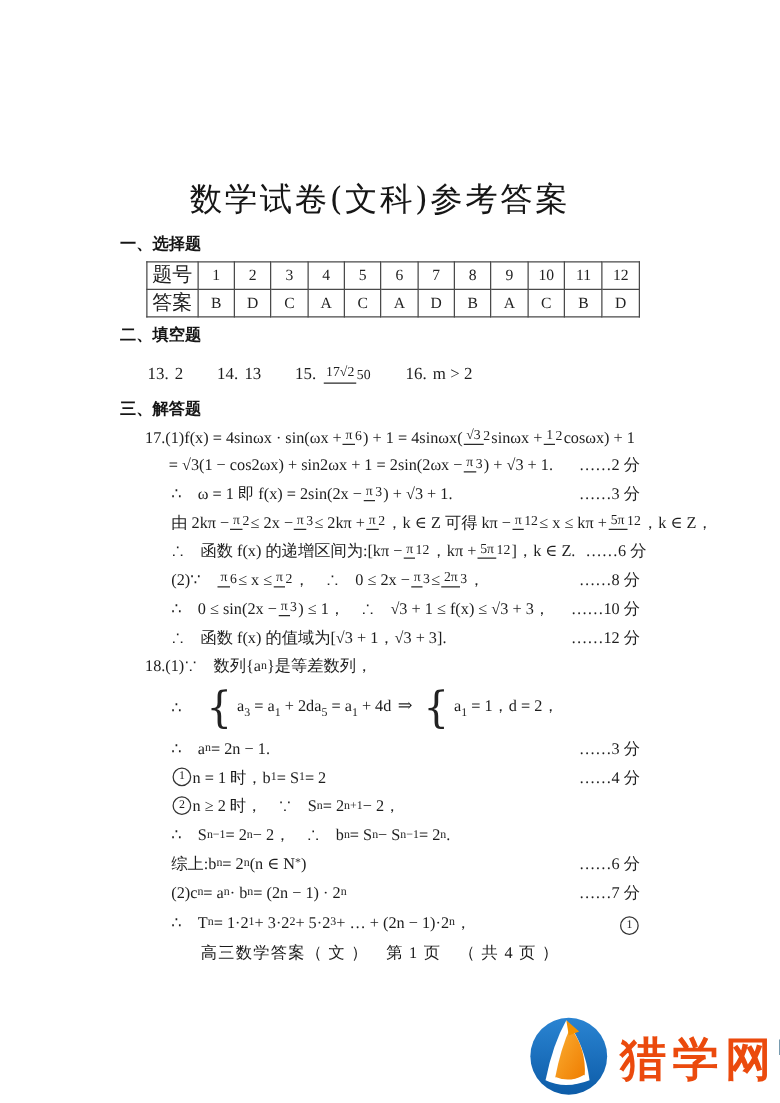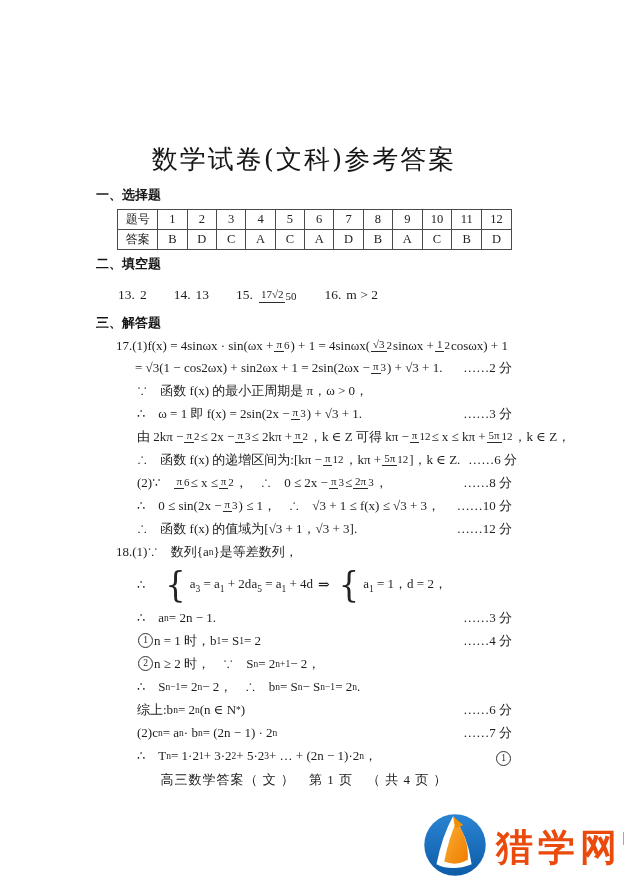--- a/index.html
+++ b/index.html
@@ -24,21 +24,21 @@
   .sec-choice{margin-top:9px;}
   .sec-blank{margin-top:5px;}
   .sec-solution{margin-top:3px;}
   table.ans{
     border-collapse:collapse;margin:5px 0 0 21px;
   }
   table.ans td{
     border:1px solid #4a4a4a;width:31px;height:19px;text-align:center;
     font-size:12.5px;padding:0;color:#222;
   }
-  table.ans td.lab{width:43px;font-size:12px;}
+  table.ans td.lab{width:43px;font-size:16px;}
   .blank-row{
     margin:6px 0 0 22px;display:flex;align-items:center;gap:27px;
     font-size:13.5px;min-height:32px;
   }
   .blank-item{display:inline-flex;align-items:center;gap:5px;white-space:nowrap;}
   .lines{margin-top:3px;}
   .line{
     display:flex;align-items:center;padding:2.5px 0;font-size:13px;min-height:16px;
   }
   .line .math{white-space:nowrap;display:inline-flex;align-items:center;}
@@ -161,23 +161,20 @@
           </span>cosωx) + 1</span>
       </div>
       <div class="line ind2">
         <span class="math">= √3(1 − cos2ωx) + sin2ωx + 1 = 2sin(2ωx − <span class="frac">
             <span class="fn">π</span>
             <span class="fd">3</span>
           </span>) + √3 + 1.</span>
         <span class="score">……2 分</span>
       </div>
       <div class="line ind1">
-        <span class="math">∵　函数 f(x) 的最小正周期是 π，ω &gt; 0，</span>
-      </div>
-      <div class="line ind1">
         <span class="math">∴　ω = 1 即 f(x) = 2sin(2x − <span class="frac">
             <span class="fn">π</span>
             <span class="fd">3</span>
           </span>) + √3 + 1.</span>
         <span class="score">……3 分</span>
       </div>
       <div class="line ind1">
         <span class="math">由 2kπ − <span class="frac">
             <span class="fn">π</span>
             <span class="fd">2</span>

